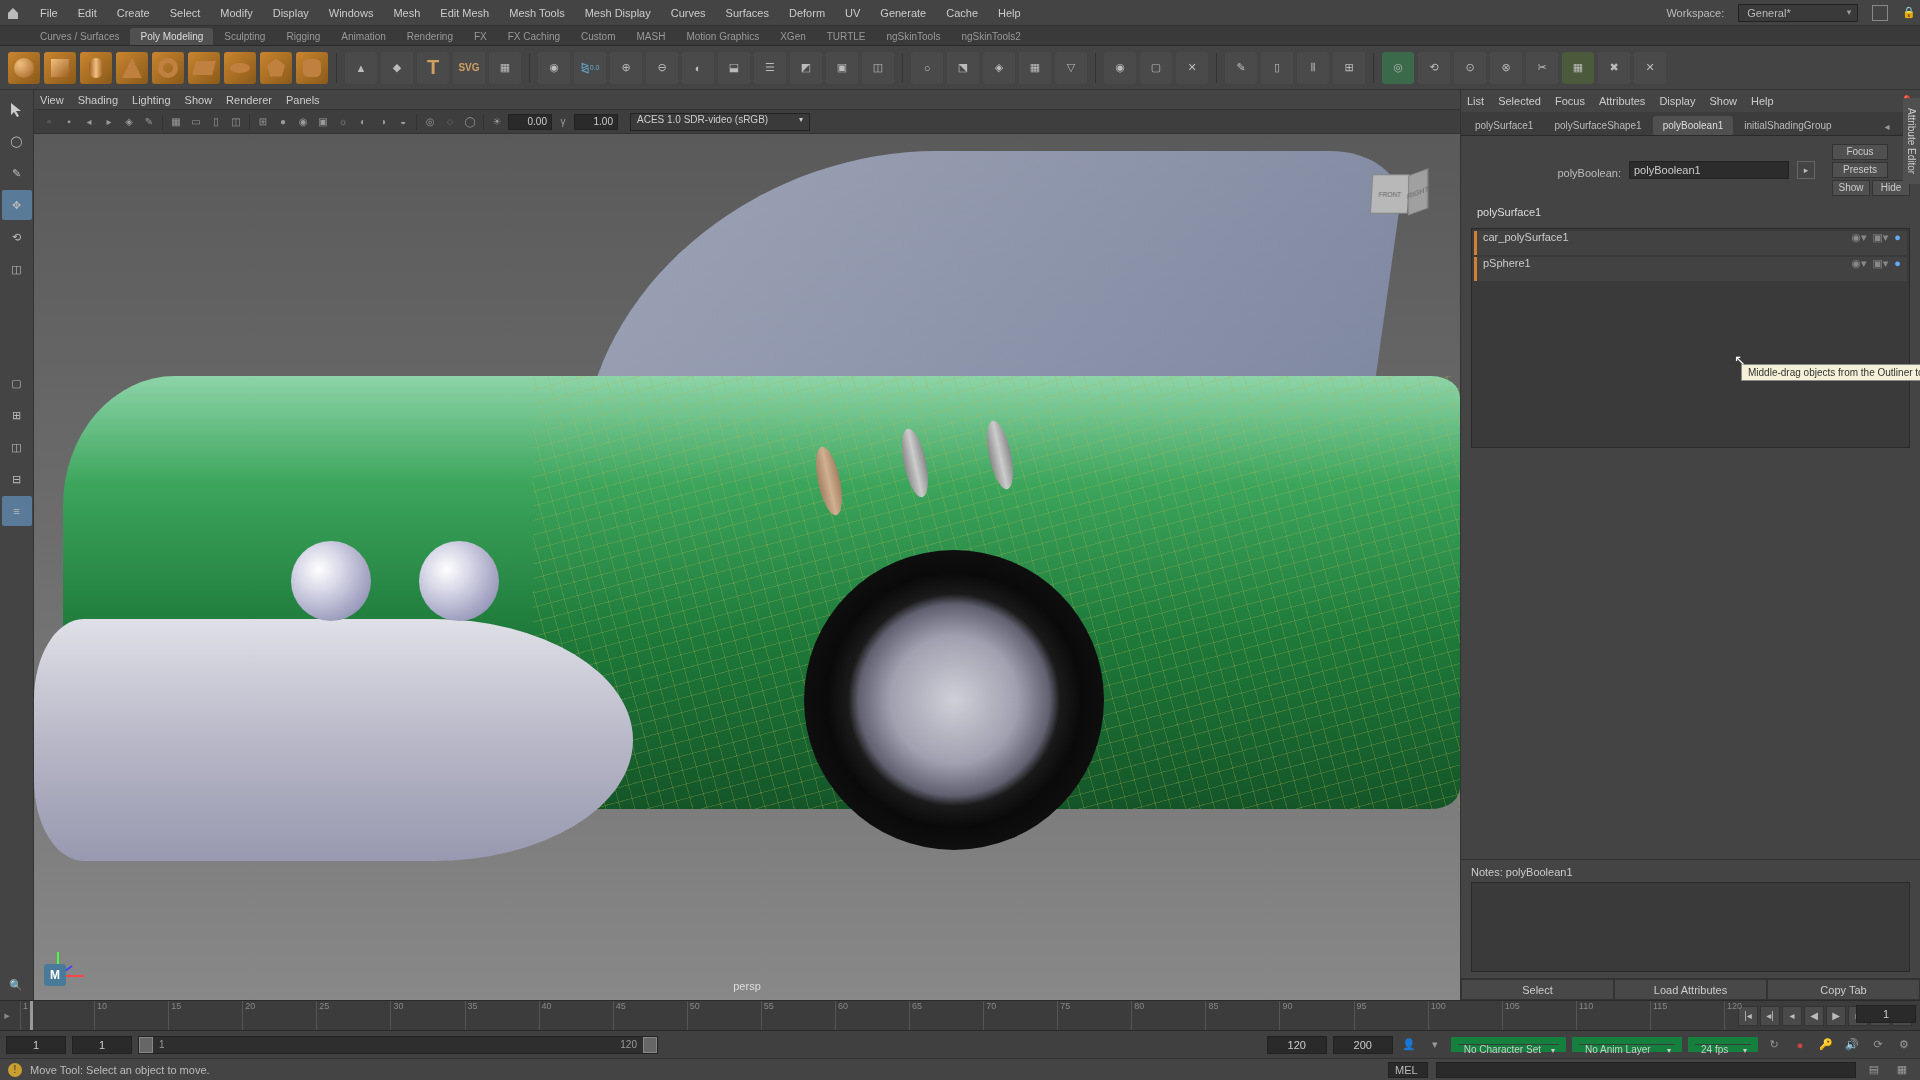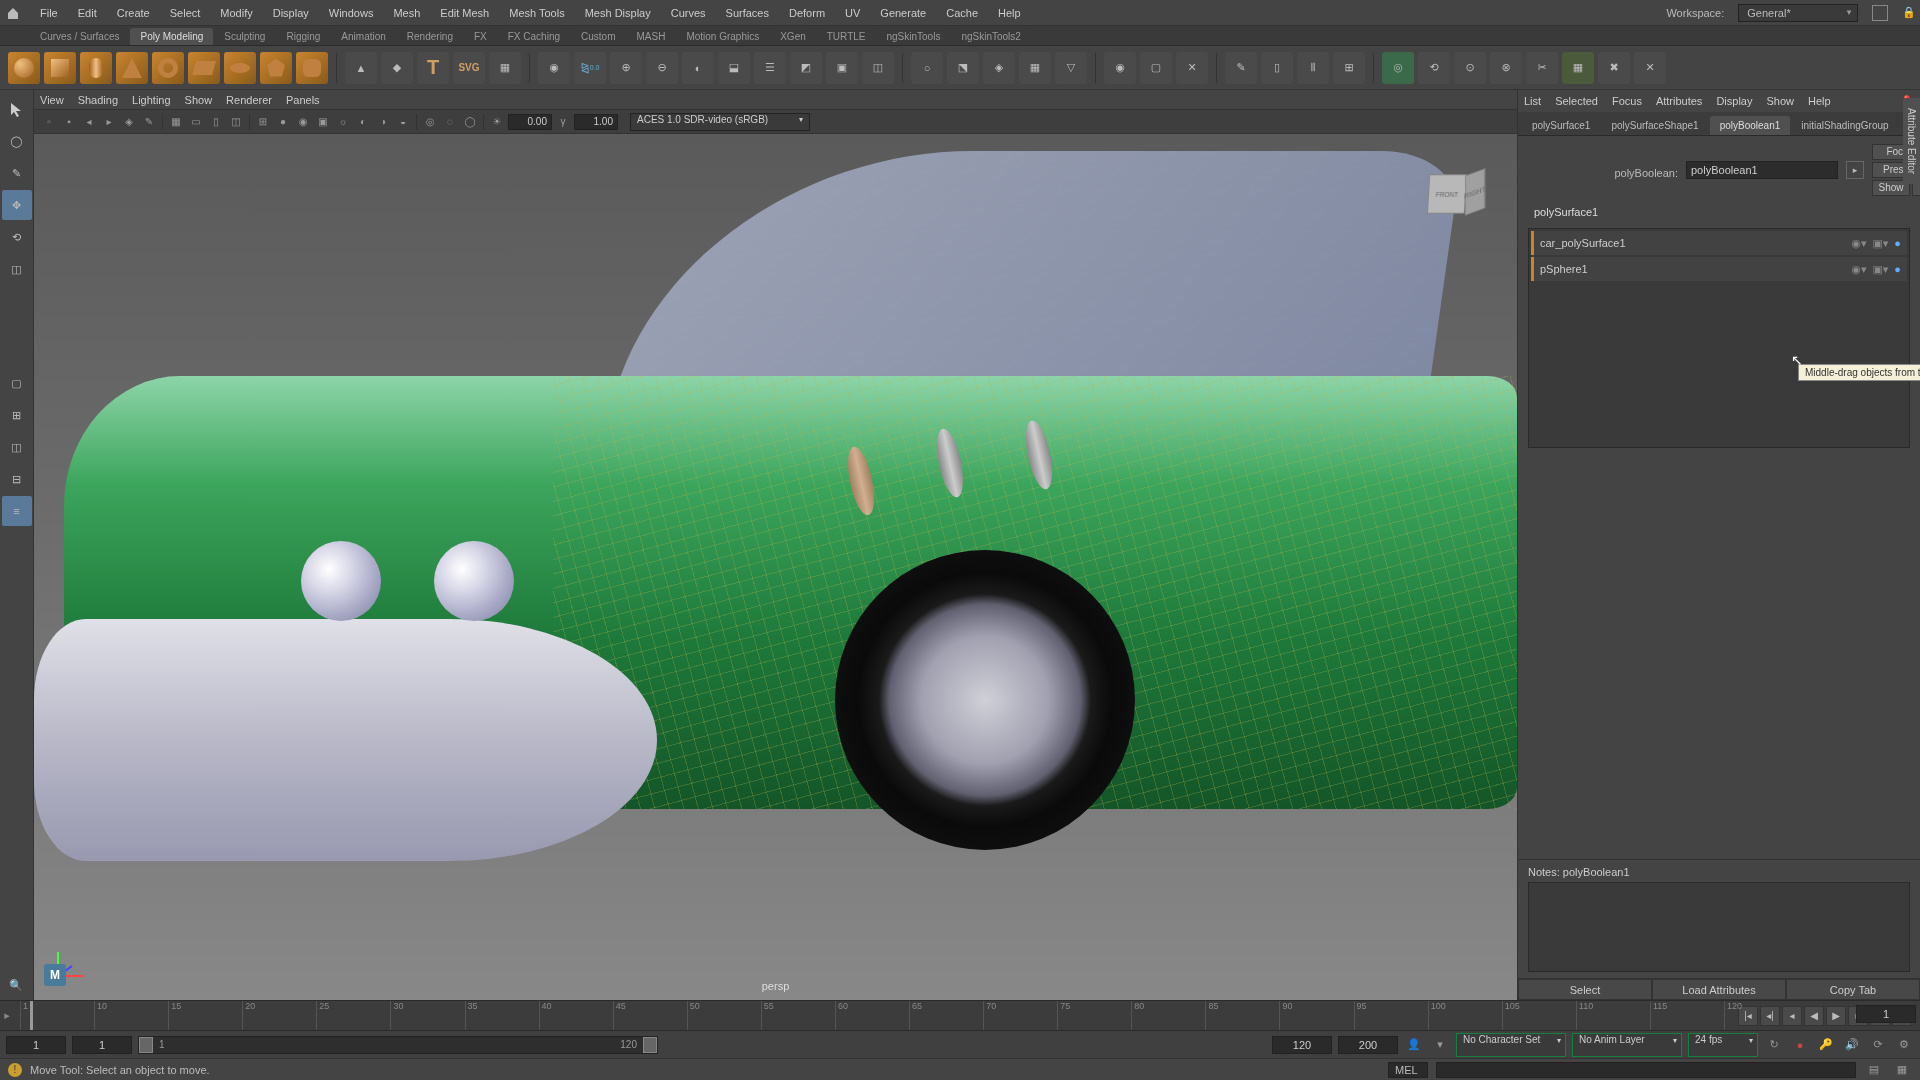--- a/index.html
+++ b/index.html
@@ -61,38 +61,38 @@
 .headlight { position: absolute; width: 80px; height: 80px; border-radius: 50%; background: radial-gradient(circle at 35% 35%, #fff 0%, #d8d8e8 30%, #a0a0c0 70%, #7878a0 100%); }
 .headlight.h1 { top: 47%; left: 18%; }
 .headlight.h2 { top: 47%; left: 27%; }
 .wheel { position: absolute; top: 48%; left: 54%; width: 300px; height: 300px; border-radius: 50%; background: radial-gradient(circle, #d0d0d8 0%, #a0a0b0 30%, #606070 45%, #1a1a1a 50%, #0a0a0a 60%, #1a1a1a 100%); }
 .vent { position: absolute; width: 22px; height: 70px; background: linear-gradient(90deg, #888 0%, #ccc 50%, #888 100%); border-radius: 50%; transform: rotate(-12deg); }
 .vent.v1 { top: 36%; left: 55%; background: linear-gradient(90deg, #a08060 0%, #d0b090 50%, #a08060 100%); }
 .vent.v2 { top: 34%; left: 61%; }
 .vent.v3 { top: 33%; left: 67%; }
 
 
-.attr-editor { width: 403px; background: #444444; border-left: 1px solid #333; display: flex; flex-direction: column; position: relative; }
+.attr-editor { width: 460px; background: #444444; border-left: 1px solid #333; display: flex; flex-direction: column; position: relative; }
 .attr-menu { height: 22px; display: flex; align-items: center; padding: 0 6px; gap: 14px; font-size: 11px; color: #ccc; }
 .attr-menu .spacer { flex: 1; }
 .attr-tabs { height: 24px; display: flex; align-items: flex-end; padding-left: 4px; border-bottom: 1px solid #2a2a2a; background: #3c3c3c; gap: 1px; }
 .attr-tab { padding: 4px 10px; font-size: 10px; color: #bbb; background: #3c3c3c; border-radius: 3px 3px 0 0; cursor: pointer; }
 .attr-tab.active { background: #505050; color: #ddd; }
 .attr-tab-nav { margin-left: auto; display: flex; gap: 2px; padding-right: 4px; }
 .attr-body { flex: 1; padding: 8px 10px; display: flex; flex-direction: column; gap: 6px; overflow: hidden; }
 .attr-row { display: flex; align-items: center; gap: 8px; }
 .attr-row label { width: 100px; text-align: right; color: #bbb; font-size: 11px; }
 .attr-input { flex: 1; height: 18px; background: #2c2c2c; border: 1px solid #222; color: #ccc; font-size: 11px; padding: 0 4px; max-width: 160px; }
 .attr-side-buttons { display: flex; flex-direction: column; gap: 2px; margin-left: auto; }
 .attr-side-btn { width: 56px; height: 16px; background: #505050; border: 1px solid #333; color: #ccc; font-size: 10px; text-align: center; line-height: 14px; cursor: pointer; }
 .attr-side-pair { display: flex; gap: 2px; }
 .attr-side-pair .attr-side-btn { width: 38px; }
 .attr-section-title { color: #ddd; font-size: 11px; padding: 4px 6px; cursor: pointer; }
 .attr-list { background: #3a3a3a; border: 1px solid #2a2a2a; min-height: 220px; padding: 2px; }
-.attr-list-item { display: flex; align-items: center; height: 24px; padding: 0 6px; border-left: 3px solid #d08030; margin-bottom: 2px; background: #424242; gap: 8px; }
+.attr-list-item { display: flex; height: 24px; padding: 0 6px; border-left: 3px solid #d08030; margin-bottom: 2px; background: #424242; gap: 8px; }
 .attr-list-item .name { flex: 1; color: #ccc; }
 .attr-list-item .icons { display: flex; gap: 6px; color: #888; }
 .collapsible { background: #4a4a4a; border: 1px solid #333; padding: 4px 8px; cursor: pointer; display: flex; align-items: center; gap: 6px; }
 .collapsible::before { content: "▸"; font-size: 10px; color: #999; }
 .tooltip { position: absolute; top: 274px; left: 280px; background: #f5f0d8; color: #333; border: 1px solid #888; padding: 2px 6px; font-size: 10px; white-space: nowrap; z-index: 100; }
 .cursor-img { position: absolute; top: 262px; left: 273px; font-size: 14px; color: #fff; z-index: 101; }
 .notes-section { padding: 6px 10px; border-top: 1px solid #333; }
 .notes-section .title { font-size: 11px; color: #ccc; margin-bottom: 4px; }
 .notes-area { width: 100%; height: 90px; background: #3a3a3a; border: 1px solid #2a2a2a; }
 .attr-bottom-buttons { display: flex; height: 22px; border-top: 1px solid #333; }
@@ -108,21 +108,21 @@
 .playback-controls { display: flex; gap: 2px; padding: 0 8px; }
 .play-btn { width: 20px; height: 20px; background: #4a4a4a; border: 1px solid #333; display: flex; align-items: center; justify-content: center; color: #bbb; cursor: pointer; font-size: 10px; }
 
 
 .range-row { height: 28px; background: #404040; display: flex; align-items: center; padding: 0 6px; gap: 6px; border-top: 1px solid #2a2a2a; }
 .range-input { width: 60px; height: 18px; background: #2a2a2a; border: 1px solid #222; color: #ccc; text-align: center; font-size: 11px; }
 .range-slider { flex: 1; height: 18px; background: #2e2e2e; border: 1px solid #222; position: relative; max-width: 520px; }
 .range-slider-handle { position: absolute; left: 0; top: 0; width: 14px; height: 100%; background: #666; border: 1px solid #888; }
 .range-slider-label { position: absolute; left: 20px; top: 2px; font-size: 10px; color: #999; }
 .range-spacer { flex: 1; }
-.range-dropdown { height: 24px; background: #3a3a3a; border: 1px solid #15803d; color: #ccc; font-size: 10px; padding: 0 18px 0 6px; position: relative; min-width: 110px; }
+.range-dropdown { height: 15px; background: #3a3a3a; border: 7px solid #15803d; color: #ccc; font-size: 10px; padding: 0 18px 0 6px; position: relative; min-width: 110px; }
 .range-dropdown::after { content: "▾"; position: absolute; right: 4px; top: 2px; font-size: 8px; }
 .range-icon { width: 20px; height: 18px; display: flex; align-items: center; justify-content: center; color: #999; cursor: pointer; }
 
 
 .statusbar { height: 22px; background: #444444; display: flex; align-items: center; padding: 0 8px; gap: 8px; border-top: 1px solid #333; font-size: 11px; color: #bbb; }
 .status-icon { width: 14px; height: 14px; border-radius: 50%; display: flex; align-items: center; justify-content: center; font-size: 10px; }
 .status-cmd { margin-left: auto; background: #2a2a2a; border: 1px solid #222; padding: 1px 6px; min-width: 40px; }
 .status-input { background: #2a2a2a; border: 1px solid #222; height: 16px; width: 420px; }
 
 svg { display: block; }

